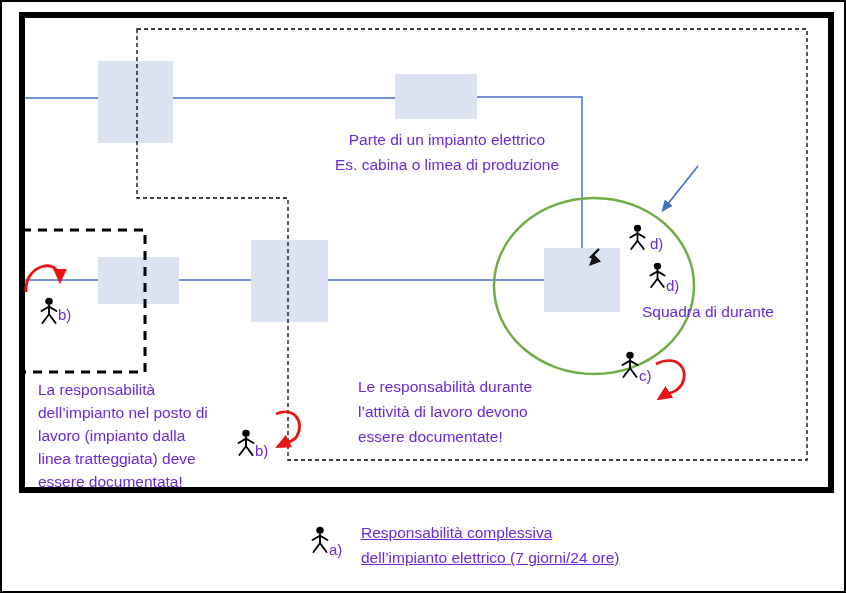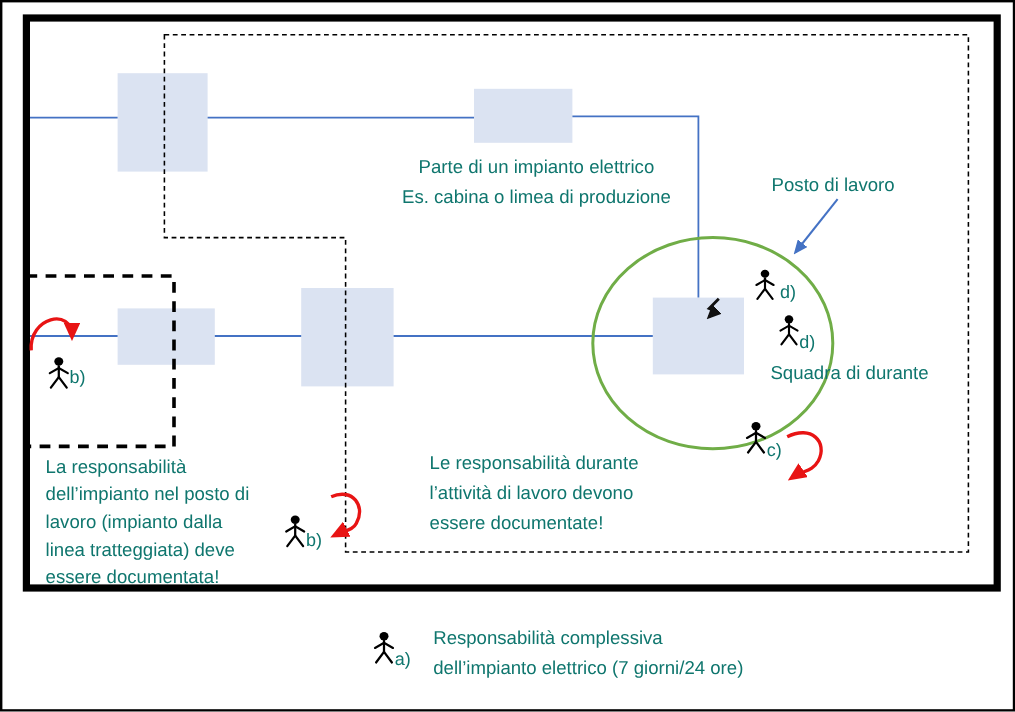--- a/index.html
+++ b/index.html
@@ -3,21 +3,21 @@
 <meta charset="utf-8">
 <style>
   html,body{margin:0;padding:0;background:#888;}
   .canvas{
     position:relative;
     width:846px;height:593px;
     background:#ffffff;
     border:2px solid #000;
     box-sizing:border-box;
     font-family:"Liberation Sans", sans-serif;
-    color:#0f766e;
+    color:#6d28d9;
     overflow:hidden;
   }
   .overlay{position:absolute;left:0;top:0;width:846px;height:593px;}
   .txt{position:absolute;white-space:pre-line;font-size:15.5px;line-height:23px;}
   .caption-center{text-align:center;line-height:25px;}
   .fig-label{position:absolute;font-size:15px;line-height:16px;}
   .person{position:absolute;}
 </style>
 </head>
 <body>
@@ -59,35 +59,34 @@
     <path d="M597 247 L589 255 L594 257 L589 262" fill="none" stroke="#111" stroke-width="2.4" marker-end="url(#blackhead)"></path>
 
     <path d="M24 290 C22 262 58 254 58 278" fill="none" stroke="#e81414" stroke-width="2.8" marker-end="url(#redhead)"></path>
     <path d="M274 412 C292 404 303 420 295 434 C292 440 285 440 277 444" fill="none" stroke="#e81414" stroke-width="2.8" marker-end="url(#redhead)"></path>
     <path d="M654 362 C674 352 688 366 680 382 C675 391 667 390 658 396" fill="none" stroke="#e81414" stroke-width="2.8" marker-end="url(#redhead)"></path>
   </svg>
 
   <div class="txt caption-center" style="left:315px;top:125px;width:260px;">Parte di un impianto elettrico
 Es. cabina o limea di produzione</div>
 
-  <div class="txt" style="left:641px;top:141px;">Posto di lavoro</div>
 
   <div class="txt" style="left:640px;top:298px;">Squadra di durante</div>
 
   <div class="txt" style="left:36px;top:376px;width:200px;">La responsabilità
 dell’impianto nel posto di
 lavoro (impianto dalla
 linea tratteggiata) deve
 essere documentata!</div>
 
   <div class="txt" style="left:356px;top:372px;width:220px;line-height:25px;">Le responsabilità durante
 l’attività di lavoro devono
 essere documentate!</div>
 
-  <div class="txt" style="left:359px;top:518px;width:320px;line-height:25px;">Responsabilità complessiva
+  <div class="txt" style="left:359px;top:518px;width:320px;line-height:25px;text-decoration:underline;">Responsabilità complessiva
 dell’impianto elettrico (7 giorni/24 ore)</div>
 
   <svg class="person" style="left:36px;top:295px;" width="22" height="29" viewBox="0 0 20 26">
     <ellipse cx="10" cy="3.6" rx="3.4" ry="3.2" fill="#000"></ellipse>
     <g stroke="#000" stroke-width="1.7" stroke-linecap="round" fill="none">
       <path d="M10 7.2 V15.5"></path>
         <path d="M3.2 12.5 L10 8.6 L16.8 12.5"></path>
       <path d="M4 23.5 L10 15.5 L16 23.5"></path>
     </g>
   </svg>

